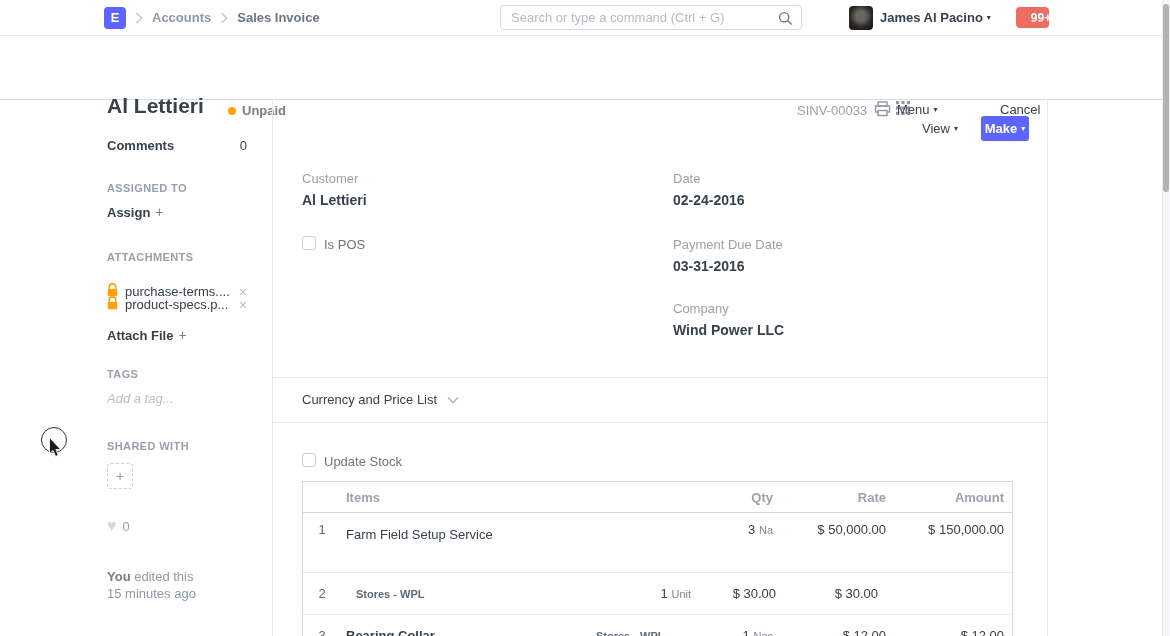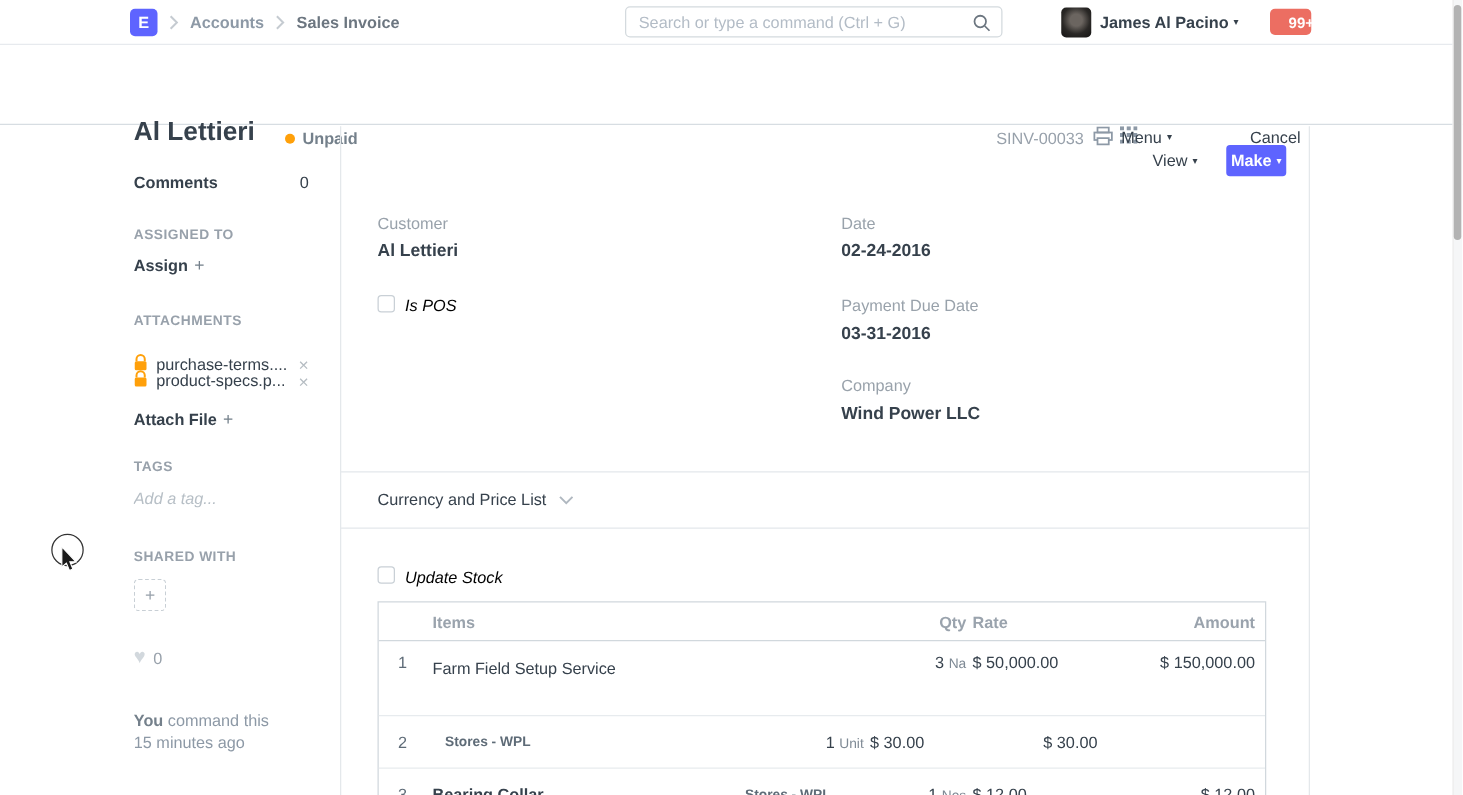--- a/index.html
+++ b/index.html
@@ -75,33 +75,33 @@
   .make-btn { position:absolute; left:981px; top:116px; width:48px; height:25px;
     background:#5e64ff; border-radius:3px; color:#fff; font-weight:600; font-size:13px;
     display:flex; align-items:center; justify-content:center; cursor:pointer; }
   .make-btn .caret { color:#fff; }
 
   
   .f-label { position:absolute; font-weight:500; color:#99a2ab; }
   .f-value { position:absolute; font-size:14px; font-weight:bold; color:#36414c; }
   .checkbox { position:absolute; width:14px; height:14px; border:1px solid #c9d0d6;
     border-radius:3px; background:#fff; cursor:pointer; }
-  .cb-label { position:absolute; color:#000000;font-style:italic; }
+  .cb-label { position:absolute; color:#737373; }
   .section-head { position:absolute; left:302px; top:392px; color:#36414c; font-weight:500;
     display:flex; align-items:center; gap:10px; cursor:pointer; }
 
   
   .grid { position:absolute; left:302px; top:481px; width:711px;
     border:1px solid #d1d8dd; background:#fff; }
   .g-row { display:grid; grid-template-columns:38px 240px 115px 82px 110px 126px; }
   .g-head { height:31px; align-items:center; color:#9aa3ad; font-weight:bold; border-bottom:1px solid #d1d8dd; }
   .c-items { padding-left:5px; }
   .c-wh { padding-left:15px; font-size:11px; font-weight:bold; color:#5e6b77; }
   .c-qty { text-align:right; padding-right:5px; }
-  .c-rate { padding-right:2px; }
+  .c-rate { text-align:right; padding-right:2px; }
   .c-amt { text-align:right; padding-right:10px; }
   .c-idx { text-align:center; color:#5e6b77; }
   .g-r1 { padding-top:9px; height:59px; align-items:start; }
   .g-line { height:42px; align-items:center; border-top:1px solid #e7ebee; }
   .g-r1.g-line0 { border-top:0; }
   .item-code { font-weight:bold; color:#36414c; }
   .item-desc { margin-top:5px; color:#36414c; }
   .uom { font-size:11px; color:#7f8a95; }
 
   
@@ -236,21 +236,21 @@
     <div class="share-plus">+</div>
   </div>
 
   <div class="sb sb-row" style="top:518px;">
     <span class="heart">♥</span>
     <span class="like-count">0</span>
   </div>
 
   <div class="sb edited" style="top:568px; width:160px;">
     <b>You</b>
-    <span>command this</span><br>
+    <span>edited this</span><br>
     <span>15 minutes ago</span>
   </div>
 
   <div class="view-btn"><span>View</span><span class="caret">▾</span></div>
   <div class="make-btn">
       <span>Make</span>
       <span class="caret">▾</span>
     </div>
 
   <div class="f-label" style="left:302px; top:171px;">Customer</div>

